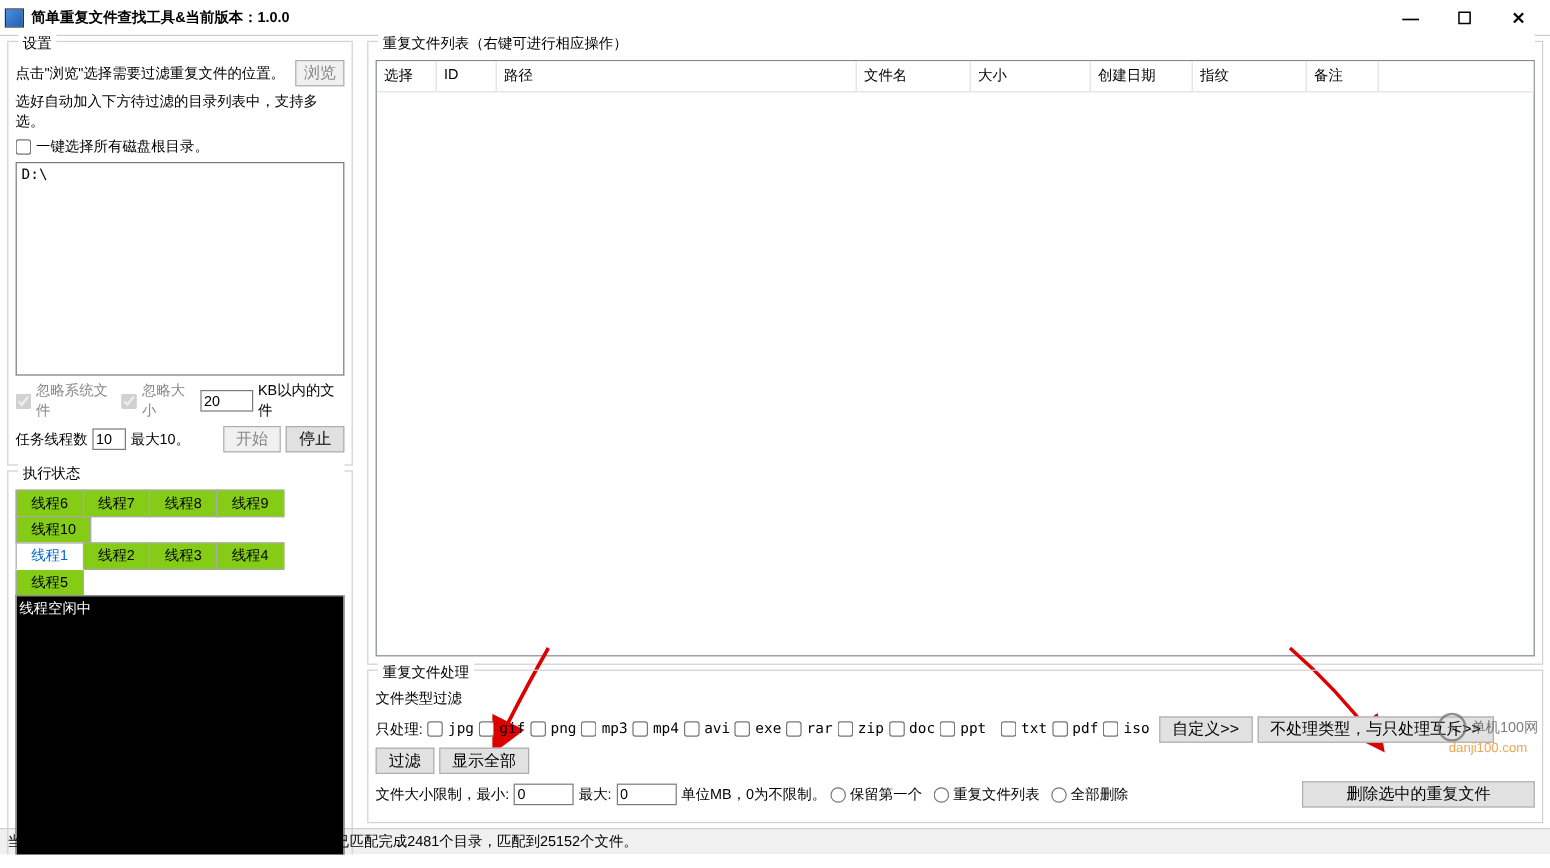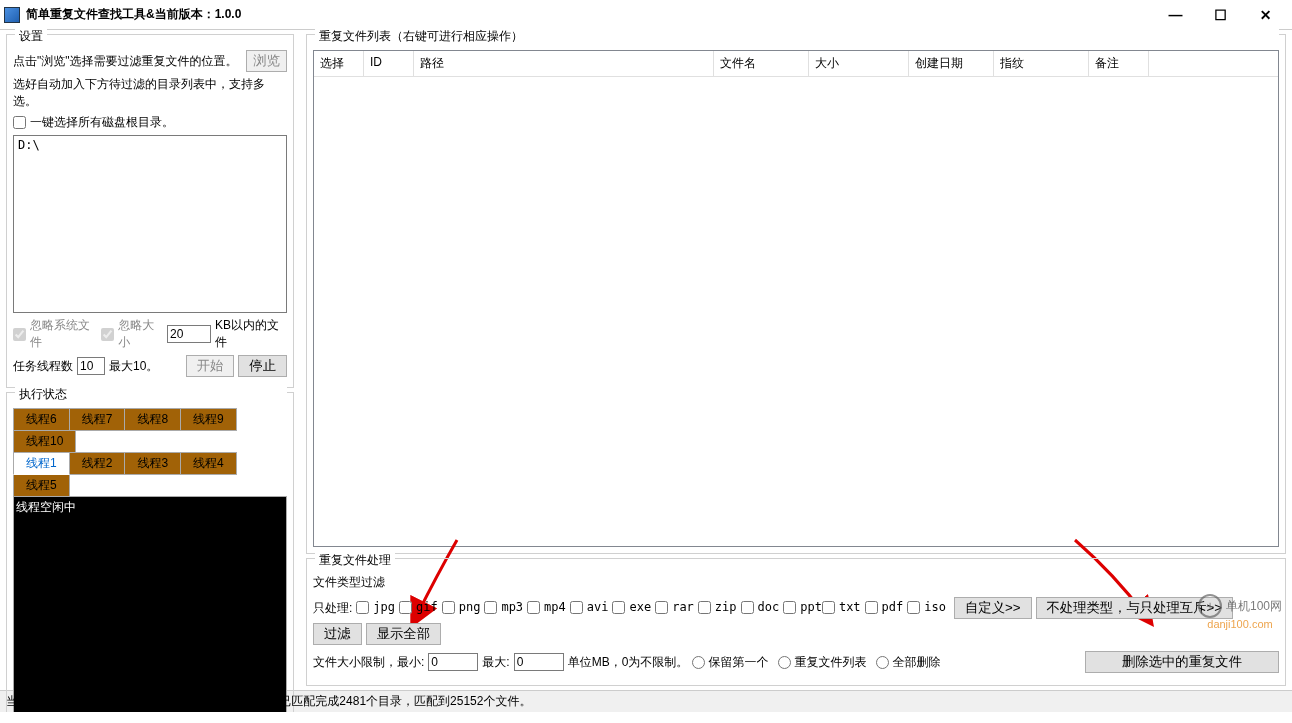--- a/index.html
+++ b/index.html
@@ -22,21 +22,21 @@
     .settings-row { margin-bottom: 4px; display: flex; align-items: center; gap: 4px; }
     .browse-btn { border: 1px solid #adadad; background: #f0f0f0; padding: 1px 6px; color: #888; }
     .dir-list { border: 1px solid #7a7a7a; height: 178px; padding: 2px 4px; background: #fff; font-family: monospace; }
     
     input[type="checkbox"] { vertical-align: middle; margin-right: 2px; }
     input[type="text"] { border: 1px solid #7a7a7a; padding: 1px 2px; font-size: 12px; }
     .btn { border: 1px solid #adadad; background: #e1e1e1; padding: 1px 10px; cursor: pointer; }
     .btn.disabled { color: #888; background: #f0f0f0; }
     
     .tabs { display: flex; flex-wrap: wrap; }
-    .tab { border: 1px solid #aaa; padding: 2px 12px; background: #a16207; cursor: pointer; margin-right: -1px; margin-bottom: -1px; font-size: 12px; }
+    .tab { border: 1px solid #aaa; padding: 2px 12px; background: #84cc16; cursor: pointer; margin-right: -1px; margin-bottom: -1px; font-size: 12px; }
     .tab.active { background: #fff; color: #0066cc; border-bottom-color: #fff; z-index: 1; position: relative; }
     .console { background: #000; color: #fff; height: 258px; padding: 2px; font-size: 12px; border: 1px solid #aaa; }
     
     .table-container { border: 1px solid #828790; flex: 1; background: #fff; overflow: hidden; }
     .table-header { display: flex; background: #fff; border-bottom: 1px solid #e0e0e0; }
     .th { padding: 4px 6px; border-right: 1px solid #e0e0e0; font-size: 12px; }
     
     .bottom-filter { border: 1px solid #d0d0d0; padding: 6px; position: relative; }
     .filter-row { margin-bottom: 6px; display: flex; align-items: center; gap: 4px; flex-wrap: wrap; }
     .chk-label { display: inline-flex; align-items: center; gap: 2px; font-family: monospace; }
@@ -208,21 +208,21 @@
                 <span>exe</span>
               </label><label class="chk-label" style="margin-right: 4px;">
                 <input type="checkbox" style="">
                 <span>rar</span>
               </label><label class="chk-label" style="margin-right: 4px;">
                 <input type="checkbox" style="">
                 <span>zip</span>
               </label><label class="chk-label" style="margin-right: 4px;">
                 <input type="checkbox" style="">
                 <span>doc</span>
-              </label><label class="chk-label" style="margin-right: 0;">
+              </label><label class="chk-label" style="margin-right: 12px;">
                 <input type="checkbox" style="">
                 <span>ppt</span>
               </label><label class="chk-label" style="margin-right: 4px;">
                 <input type="checkbox" style="">
                 <span>txt</span>
               </label><label class="chk-label" style="margin-right: 4px;">
                 <input type="checkbox" style="">
                 <span>pdf</span>
               </label><label class="chk-label" style="margin-right: 4px;">
                 <input type="checkbox" style="">

